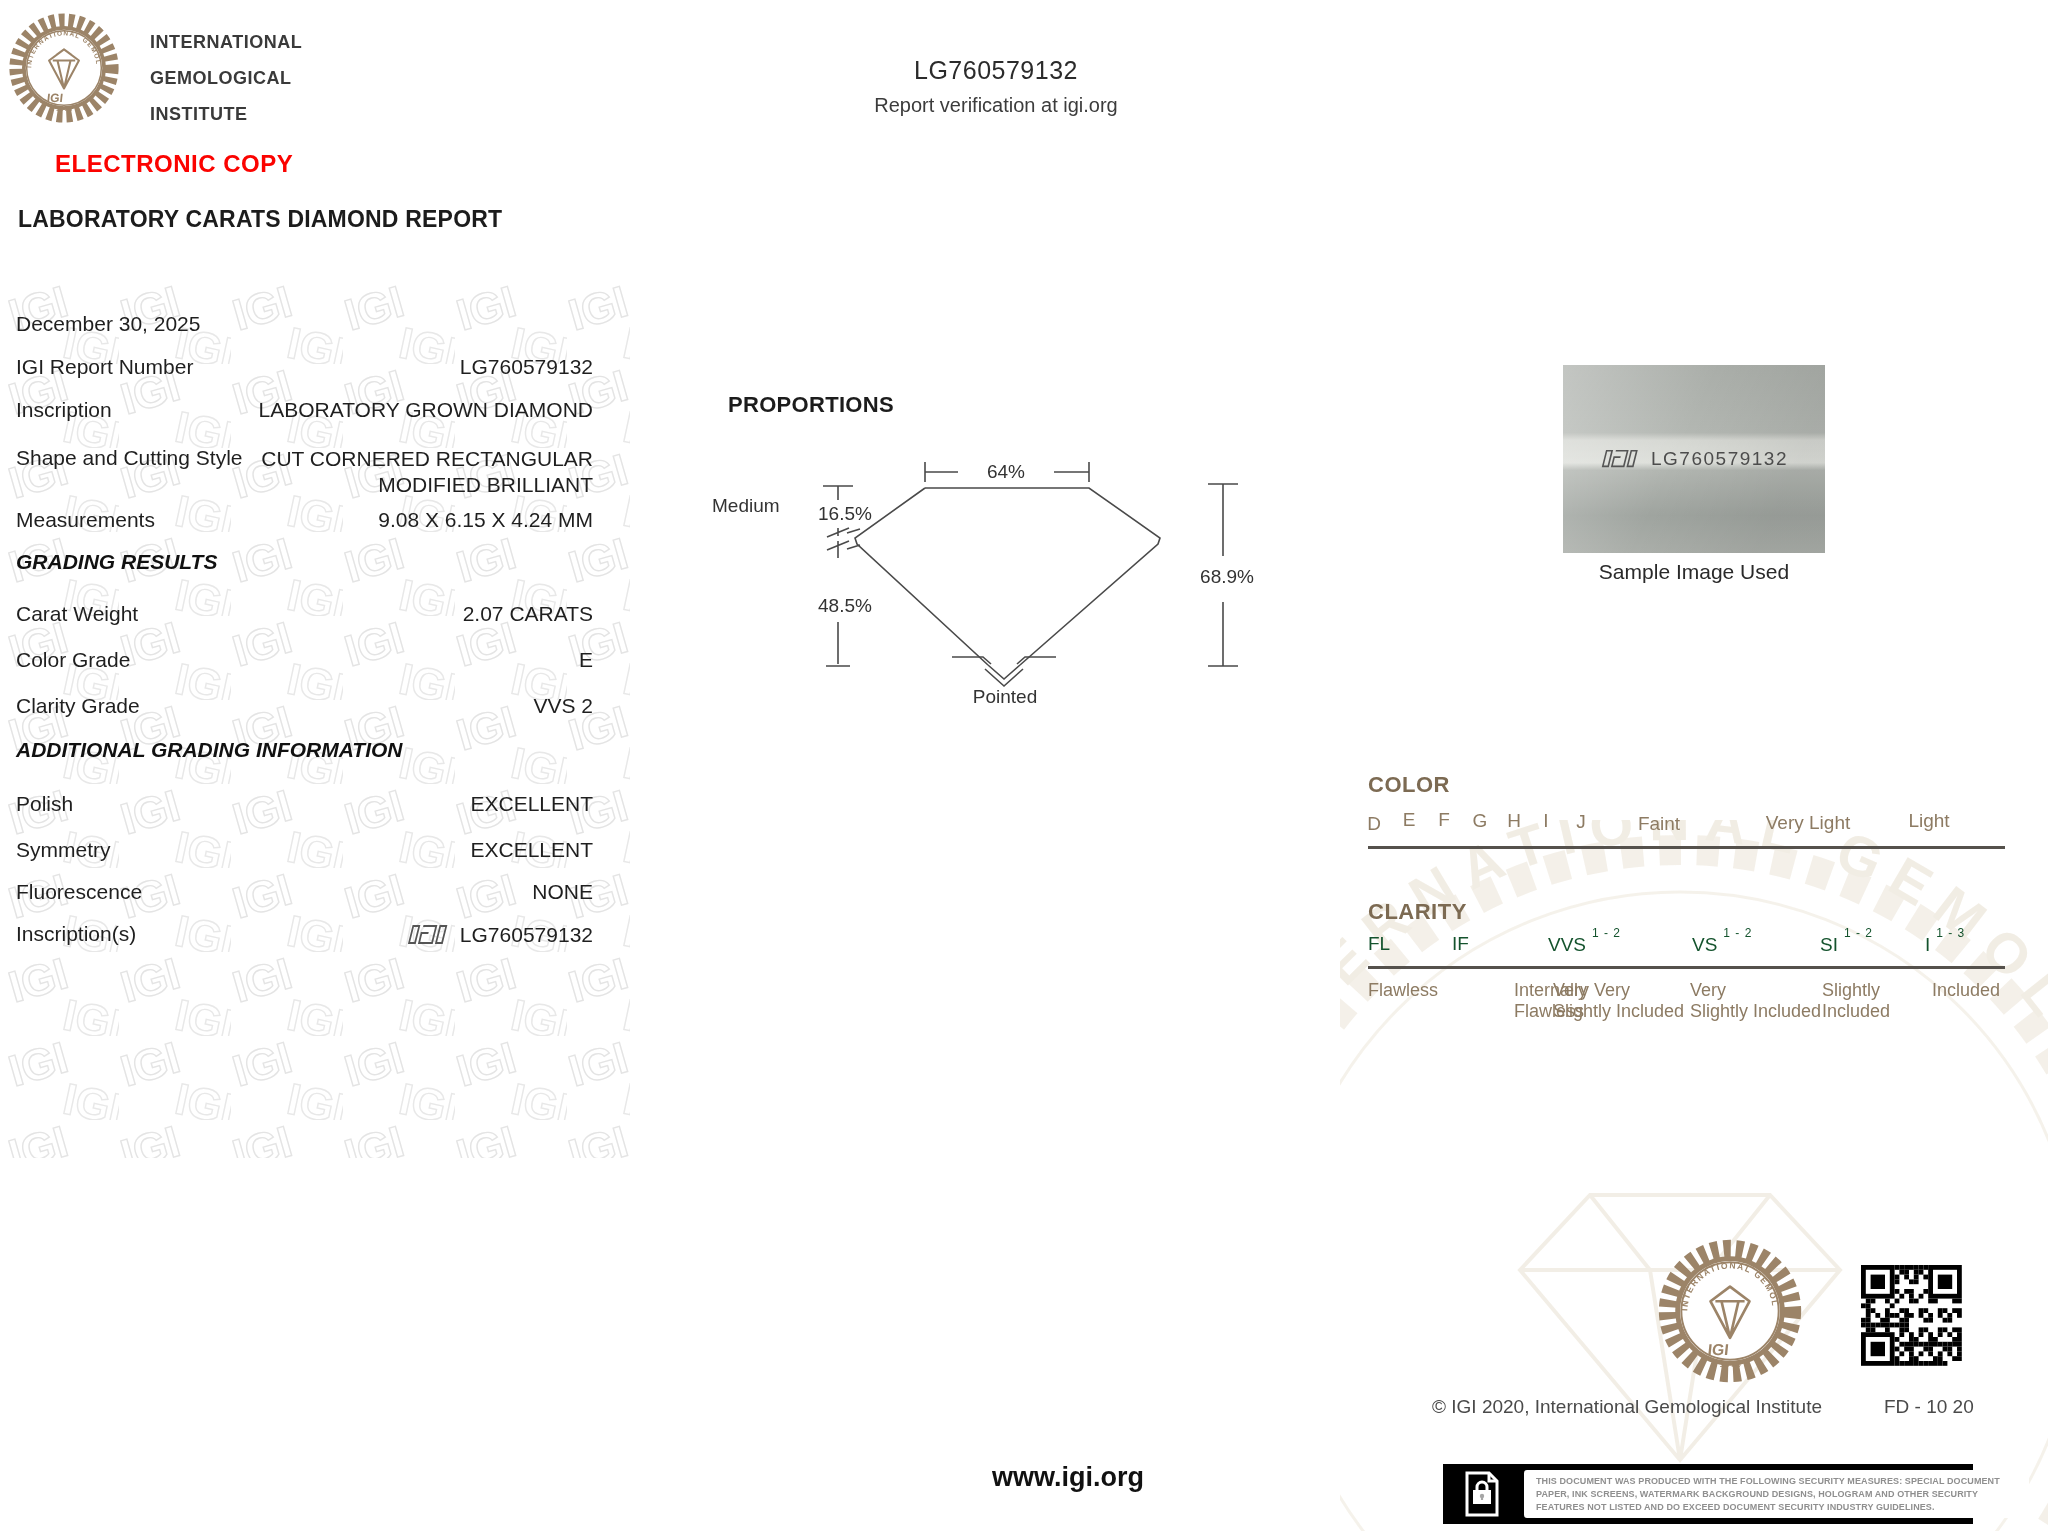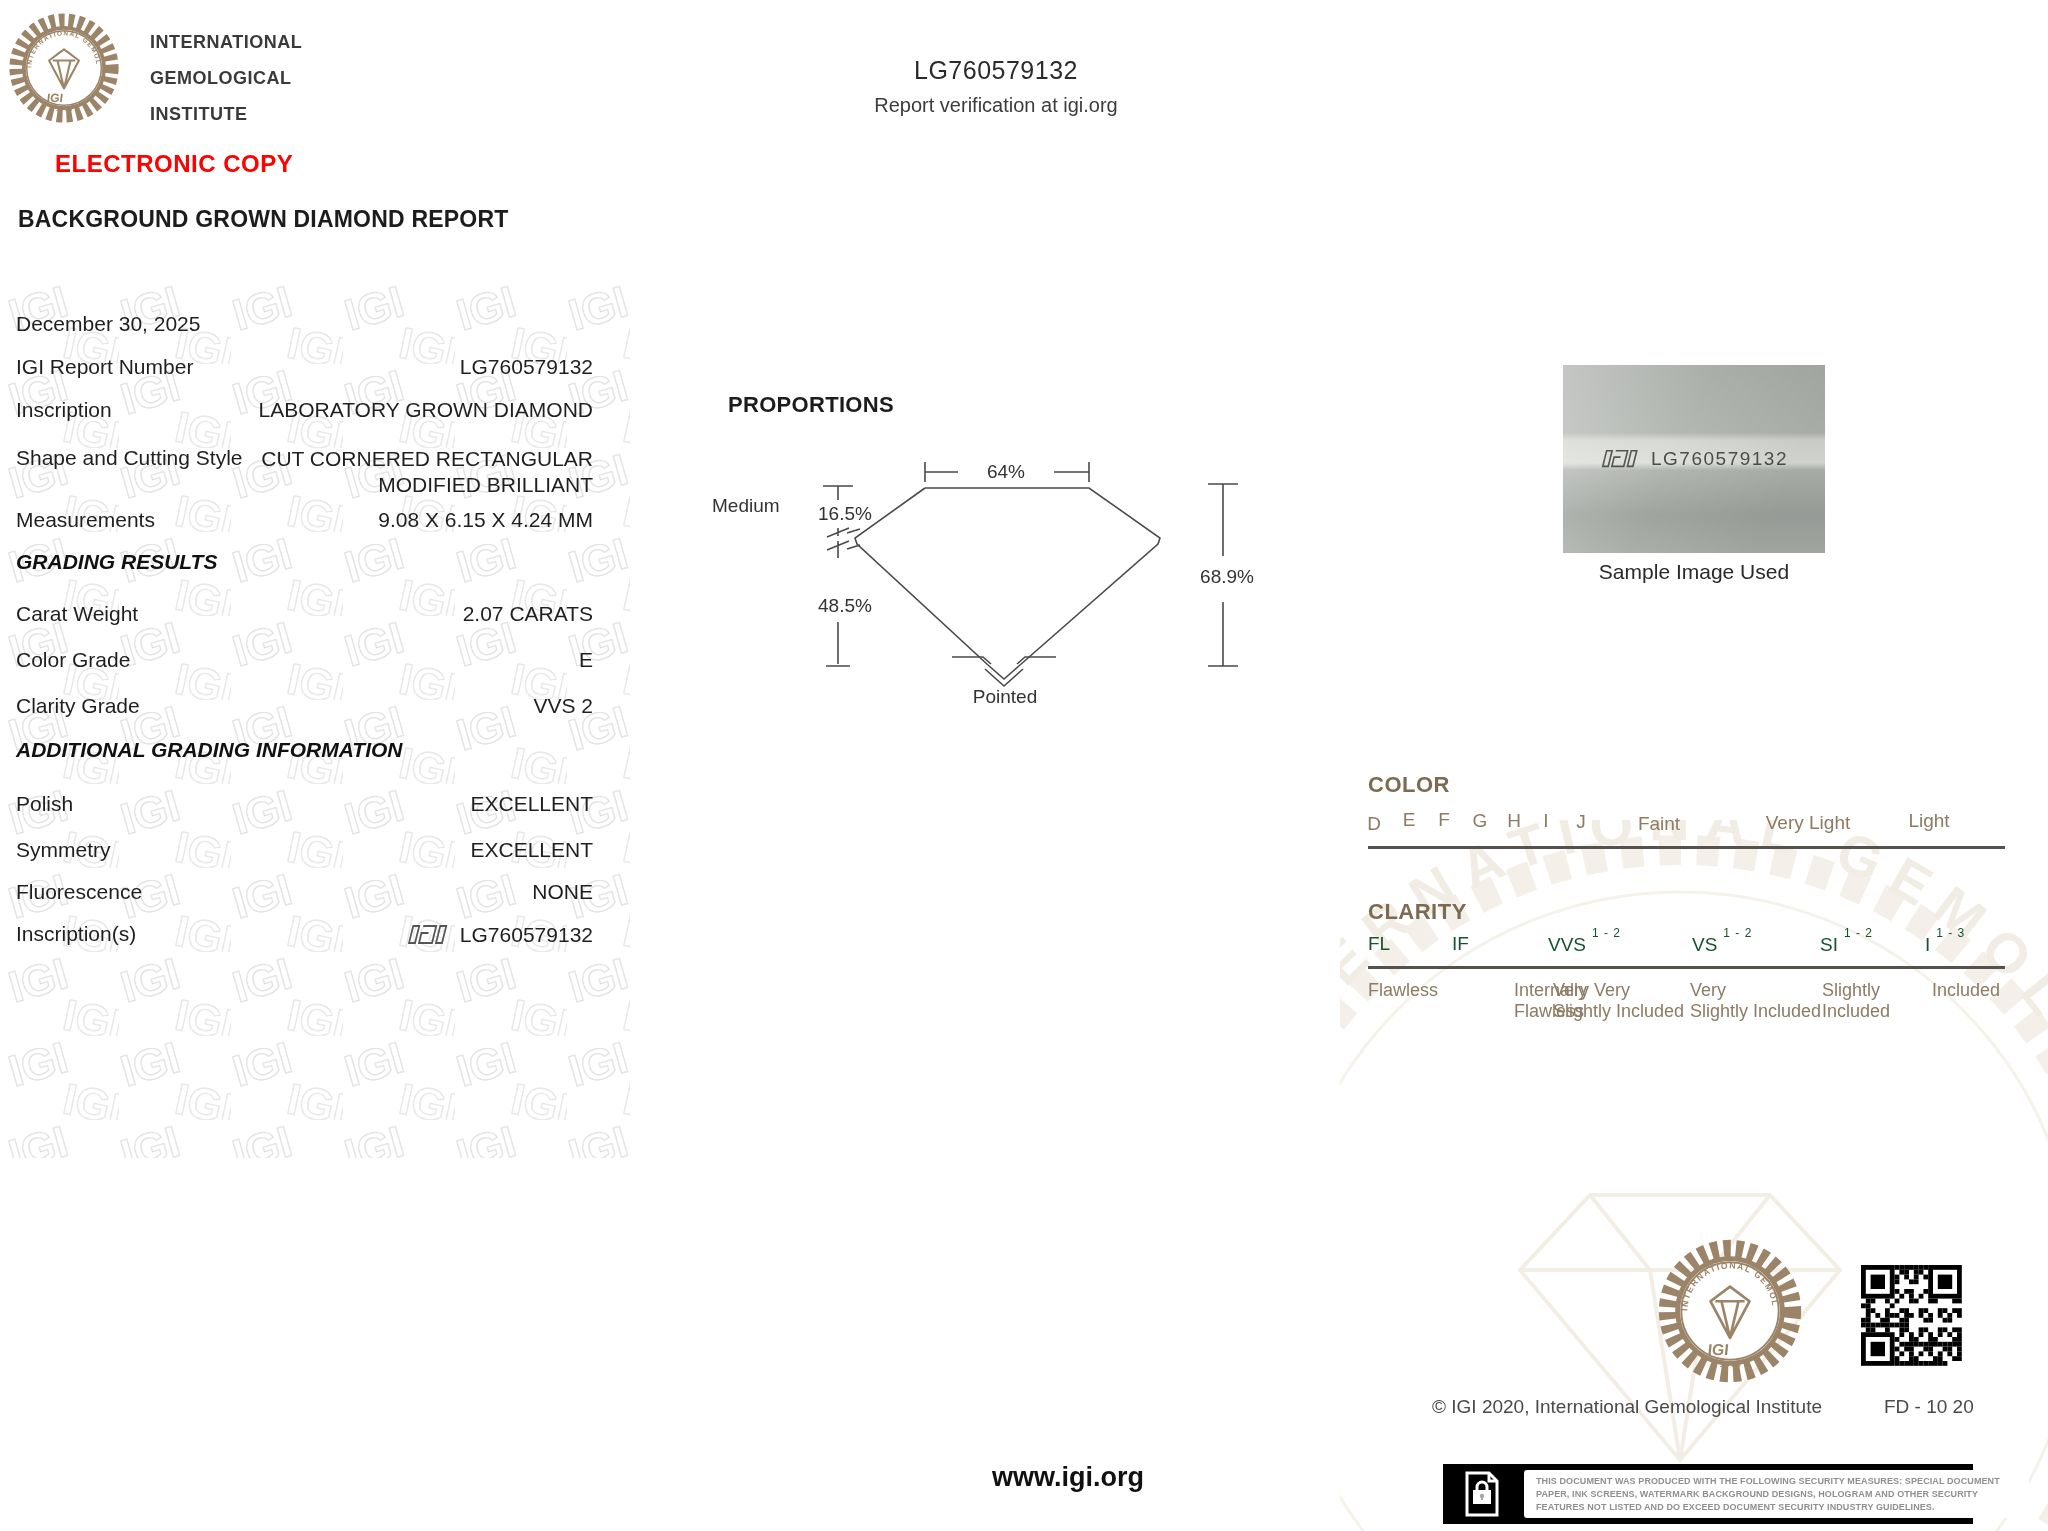--- a/index.html
+++ b/index.html
@@ -103,21 +103,21 @@
   </svg>
 
   <div class="abs org-name" style="left:150px;top:24px">
     <div>INTERNATIONAL</div>
     <div>GEMOLOGICAL</div>
     <div>INSTITUTE</div>
   </div>
 
   <div class="abs ecopy" style="left:55px;top:150px">ELECTRONIC COPY</div>
 
-  <div class="abs rpt-title" style="left:18px;top:206px">BACKGROUND GROWN DIAMOND REPORT</div>
+  <div class="abs rpt-title" style="left:18px;top:206px">LABORATORY CARATS DIAMOND REPORT</div>
 
   <div class="abs top-num" style="left:820px;top:56px">LG760579132</div>
   <div class="abs top-verif" style="left:820px;top:94px">Report verification at igi.org</div>
 
   <div class="row" style="top:312px">
     <span class="lbl">December 30, 2025</span>
   </div>
 
   <div class="row" style="top:355px">
     <span class="lbl">IGI Report Number</span>

